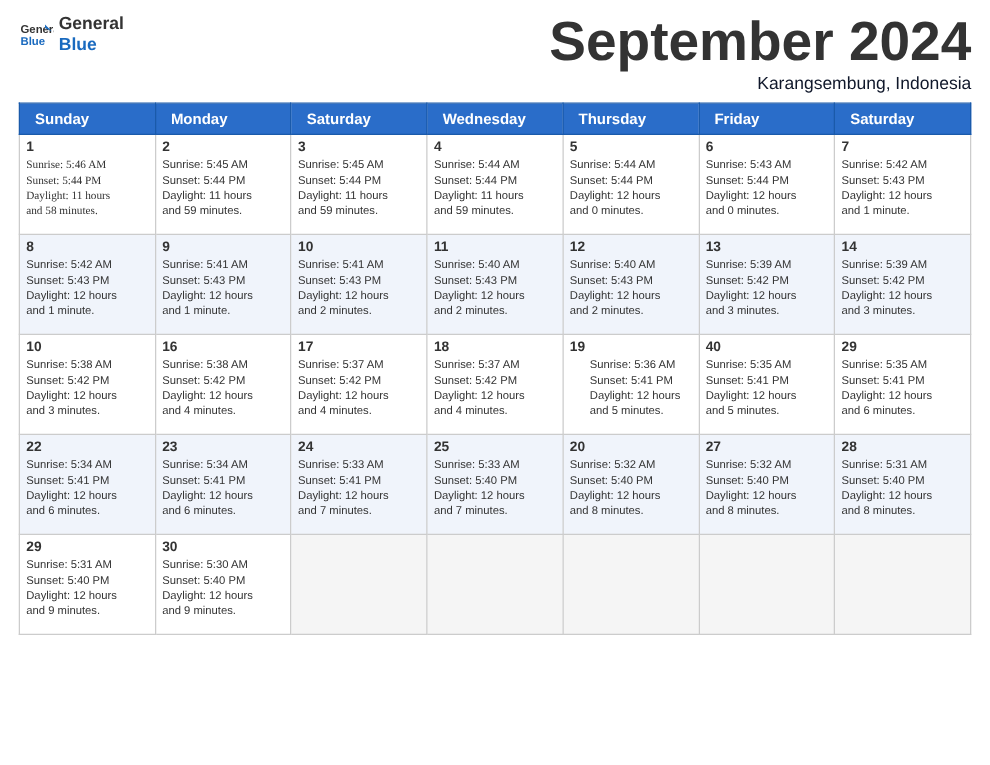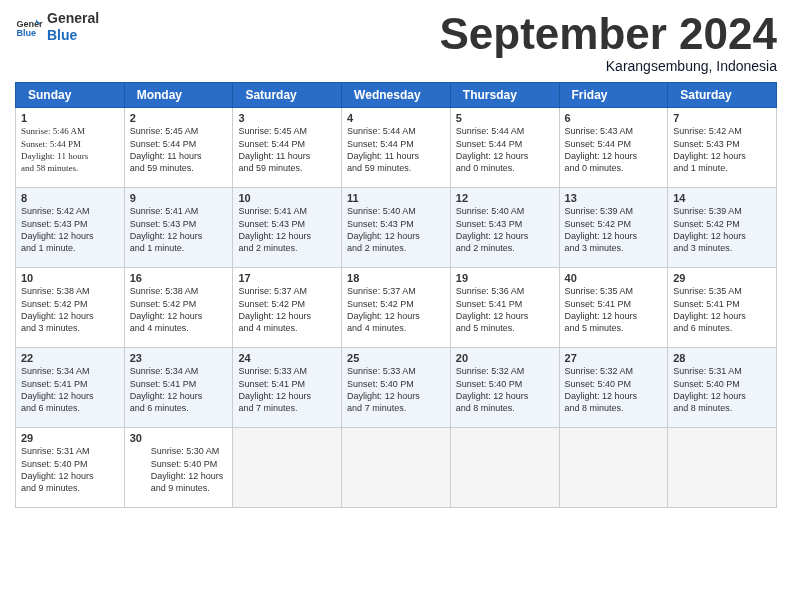--- a/index.html
+++ b/index.html
@@ -255,21 +255,21 @@
           </td>
           <td>
             <span class="day-num">18</span>
             <div class="day-info" style="white-space: pre-line;">Sunrise: 5:37 AM
 Sunset: 5:42 PM
 Daylight: 12 hours
 and 4 minutes.</div>
           </td>
           <td>
             <span class="day-num">19</span>
-            <div class="day-info" style="white-space: pre-line;">Sunrise: 5:36 AM
+            <div class="day-info" style="white-space: pre-line; margin-left: 16px;">Sunrise: 5:36 AM
 Sunset: 5:41 PM
 Daylight: 12 hours
 and 5 minutes.</div>
           </td>
           <td>
             <span class="day-num">40</span>
             <div class="day-info" style="white-space: pre-line;">Sunrise: 5:35 AM
 Sunset: 5:41 PM
 Daylight: 12 hours
 and 5 minutes.</div>
@@ -336,21 +336,21 @@
         <tr>
           <td>
             <span class="day-num">29</span>
             <div class="day-info" style="white-space: pre-line;">Sunrise: 5:31 AM
 Sunset: 5:40 PM
 Daylight: 12 hours
 and 9 minutes.</div>
           </td>
           <td>
             <span class="day-num">30</span>
-            <div class="day-info" style="white-space: pre-line; margin-left: 21px;">Sunrise: 5:30 AM
+            <div class="day-info" style="white-space: pre-line;">Sunrise: 5:30 AM
 Sunset: 5:40 PM
 Daylight: 12 hours
 and 9 minutes.</div>
           </td>
           <td class="empty-cell"></td>
           <td class="empty-cell"></td>
           <td class="empty-cell"></td>
           <td class="empty-cell"></td>
           <td class="empty-cell"></td>
         </tr>

